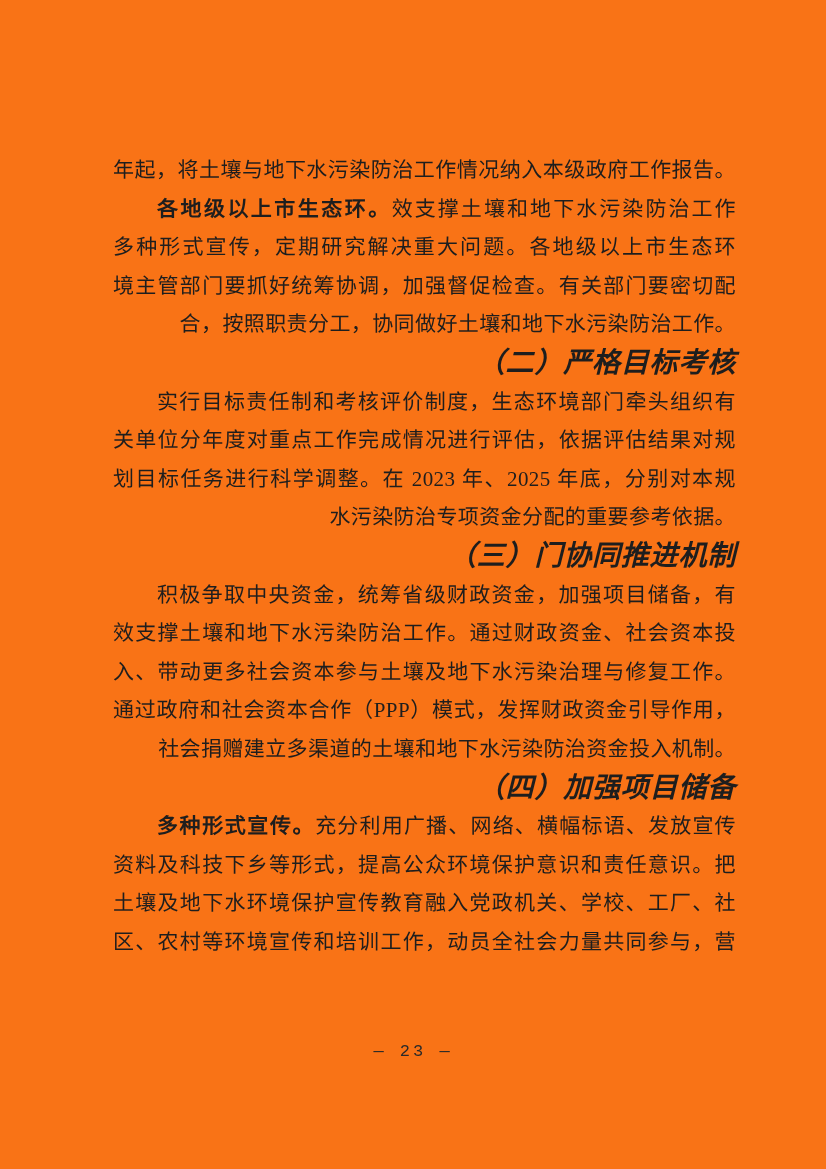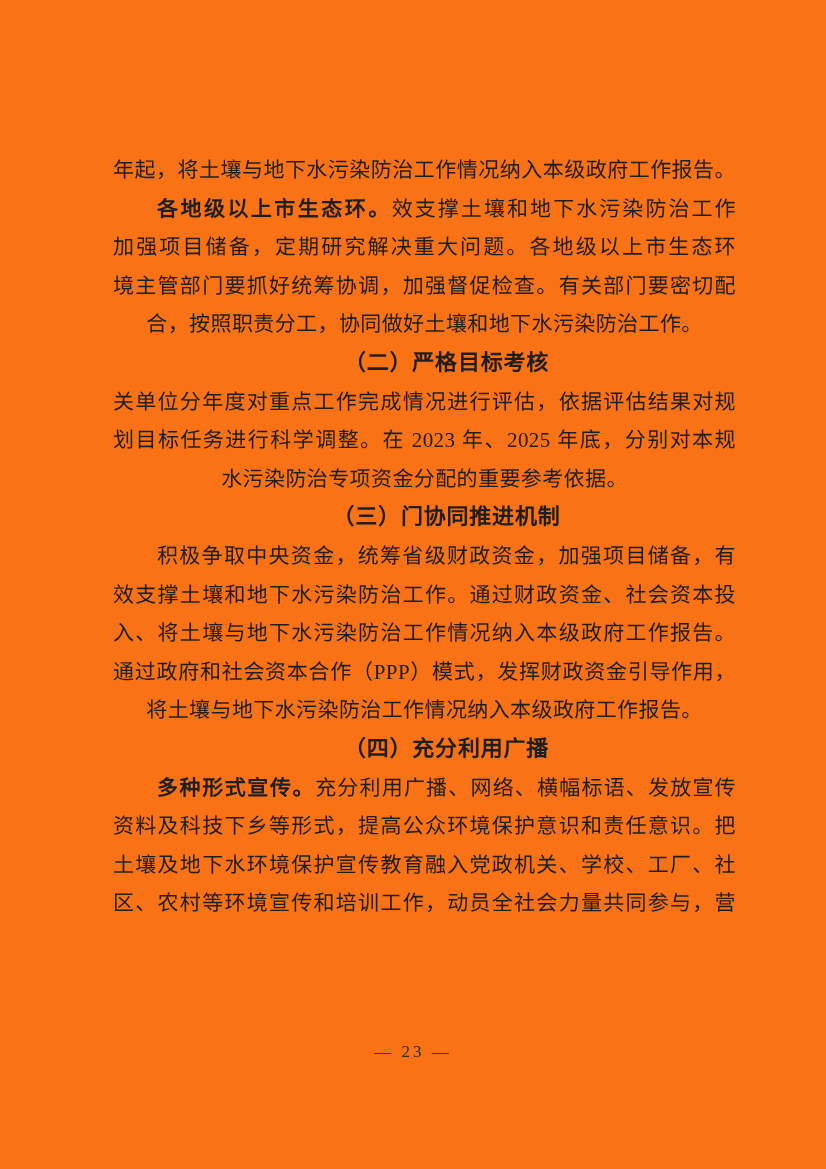--- a/index.html
+++ b/index.html
@@ -21,73 +21,75 @@
     left: 113px;
     top: 151px;
     width: 623px;
   }
   .line {
     font-size: 21px;
     line-height: 38.6px;
     height: 38.6px;
     white-space: nowrap;
     letter-spacing: 0.4px;
-    text-align: center;
+    text-align: right;
   }
   .line.justify {
     white-space: normal;
     text-align: justify;
     text-align-last: justify;
     text-justify: inter-character;
   }
   .line.indent {
     padding-left: 44px;
   }
   .line .seg-bold {
     font-weight: bold;
     font-family: "Liberation Sans", sans-serif;
     letter-spacing: 0.8px;
   }
   .line.heading {
     font-weight: bold;
-    font-size: 22px;
+    font-size: 28px;
     letter-spacing: 1.5px;
+    font-style: italic;
   }
   .footer {
     position: absolute;
     left: 0;
     right: 0;
     top: 1042px;
     text-align: center;
     font-size: 17px;
     letter-spacing: 3px;
     color: #2a2a2a;
-    font-family: Liberation Serif, serif;
+    font-family: Liberation Mono, monospace;
   }
 </style>
 </head>
 <body>
 
 <div class="page">
   <div class="content">
       <div class="line justify"><span class="seg-regular">年起，将土壤与地下水污染防治工作情况纳入本级政府工作报告。</span></div>
       <div class="line indent justify"><span class="seg-bold">各地级以上市生态环。</span><span class="seg-regular">效支撑土壤和地下水污染防治工作</span></div>
-      <div class="line justify"><span class="seg-regular">加强项目储备，定期研究解决重大问题。各地级以上市生态环</span></div>
+      <div class="line justify"><span class="seg-regular">多种形式宣传，定期研究解决重大问题。各地级以上市生态环</span></div>
       <div class="line justify"><span class="seg-regular">境主管部门要抓好统筹协调，加强督促检查。有关部门要密切配</span></div>
       <div class="line"><span class="seg-regular">合，按照职责分工，协同做好土壤和地下水污染防治工作。</span></div>
       <div class="line indent heading"><span class="seg-bold">（二）严格目标考核</span></div>
+      <div class="line indent justify"><span class="seg-regular">实行目标责任制和考核评价制度，生态环境部门牵头组织有</span></div>
       <div class="line justify"><span class="seg-regular">关单位分年度对重点工作完成情况进行评估，依据评估结果对规</span></div>
       <div class="line justify"><span class="seg-regular">划目标任务进行科学调整。在 2023 年、2025 年底，分别对本规</span></div>
       <div class="line"><span class="seg-regular">水污染防治专项资金分配的重要参考依据。</span></div>
       <div class="line indent heading"><span class="seg-bold">（三）门协同推进机制</span></div>
       <div class="line indent justify"><span class="seg-regular">积极争取中央资金，统筹省级财政资金，加强项目储备，有</span></div>
       <div class="line justify"><span class="seg-regular">效支撑土壤和地下水污染防治工作。通过财政资金、社会资本投</span></div>
-      <div class="line justify"><span class="seg-regular">入、将土壤与地下水污染防治工作情况纳入本级政府工作报告。</span></div>
+      <div class="line justify"><span class="seg-regular">入、带动更多社会资本参与土壤及地下水污染治理与修复工作。</span></div>
       <div class="line justify"><span class="seg-regular">通过政府和社会资本合作（PPP）模式，发挥财政资金引导作用，</span></div>
-      <div class="line"><span class="seg-regular">将土壤与地下水污染防治工作情况纳入本级政府工作报告。</span></div>
-      <div class="line indent heading"><span class="seg-bold">（四）充分利用广播</span></div>
+      <div class="line"><span class="seg-regular">社会捐赠建立多渠道的土壤和地下水污染防治资金投入机制。</span></div>
+      <div class="line indent heading"><span class="seg-bold">（四）加强项目储备</span></div>
       <div class="line indent justify"><span class="seg-bold">多种形式宣传。</span><span class="seg-regular">充分利用广播、网络、横幅标语、发放宣传</span></div>
       <div class="line justify"><span class="seg-regular">资料及科技下乡等形式，提高公众环境保护意识和责任意识。把</span></div>
       <div class="line justify"><span class="seg-regular">土壤及地下水环境保护宣传教育融入党政机关、学校、工厂、社</span></div>
       <div class="line justify"><span class="seg-regular">区、农村等环境宣传和培训工作，动员全社会力量共同参与，营</span></div>
     </div>
   <div class="footer">— 23 —</div>
 </div>
 
 </body></html>

